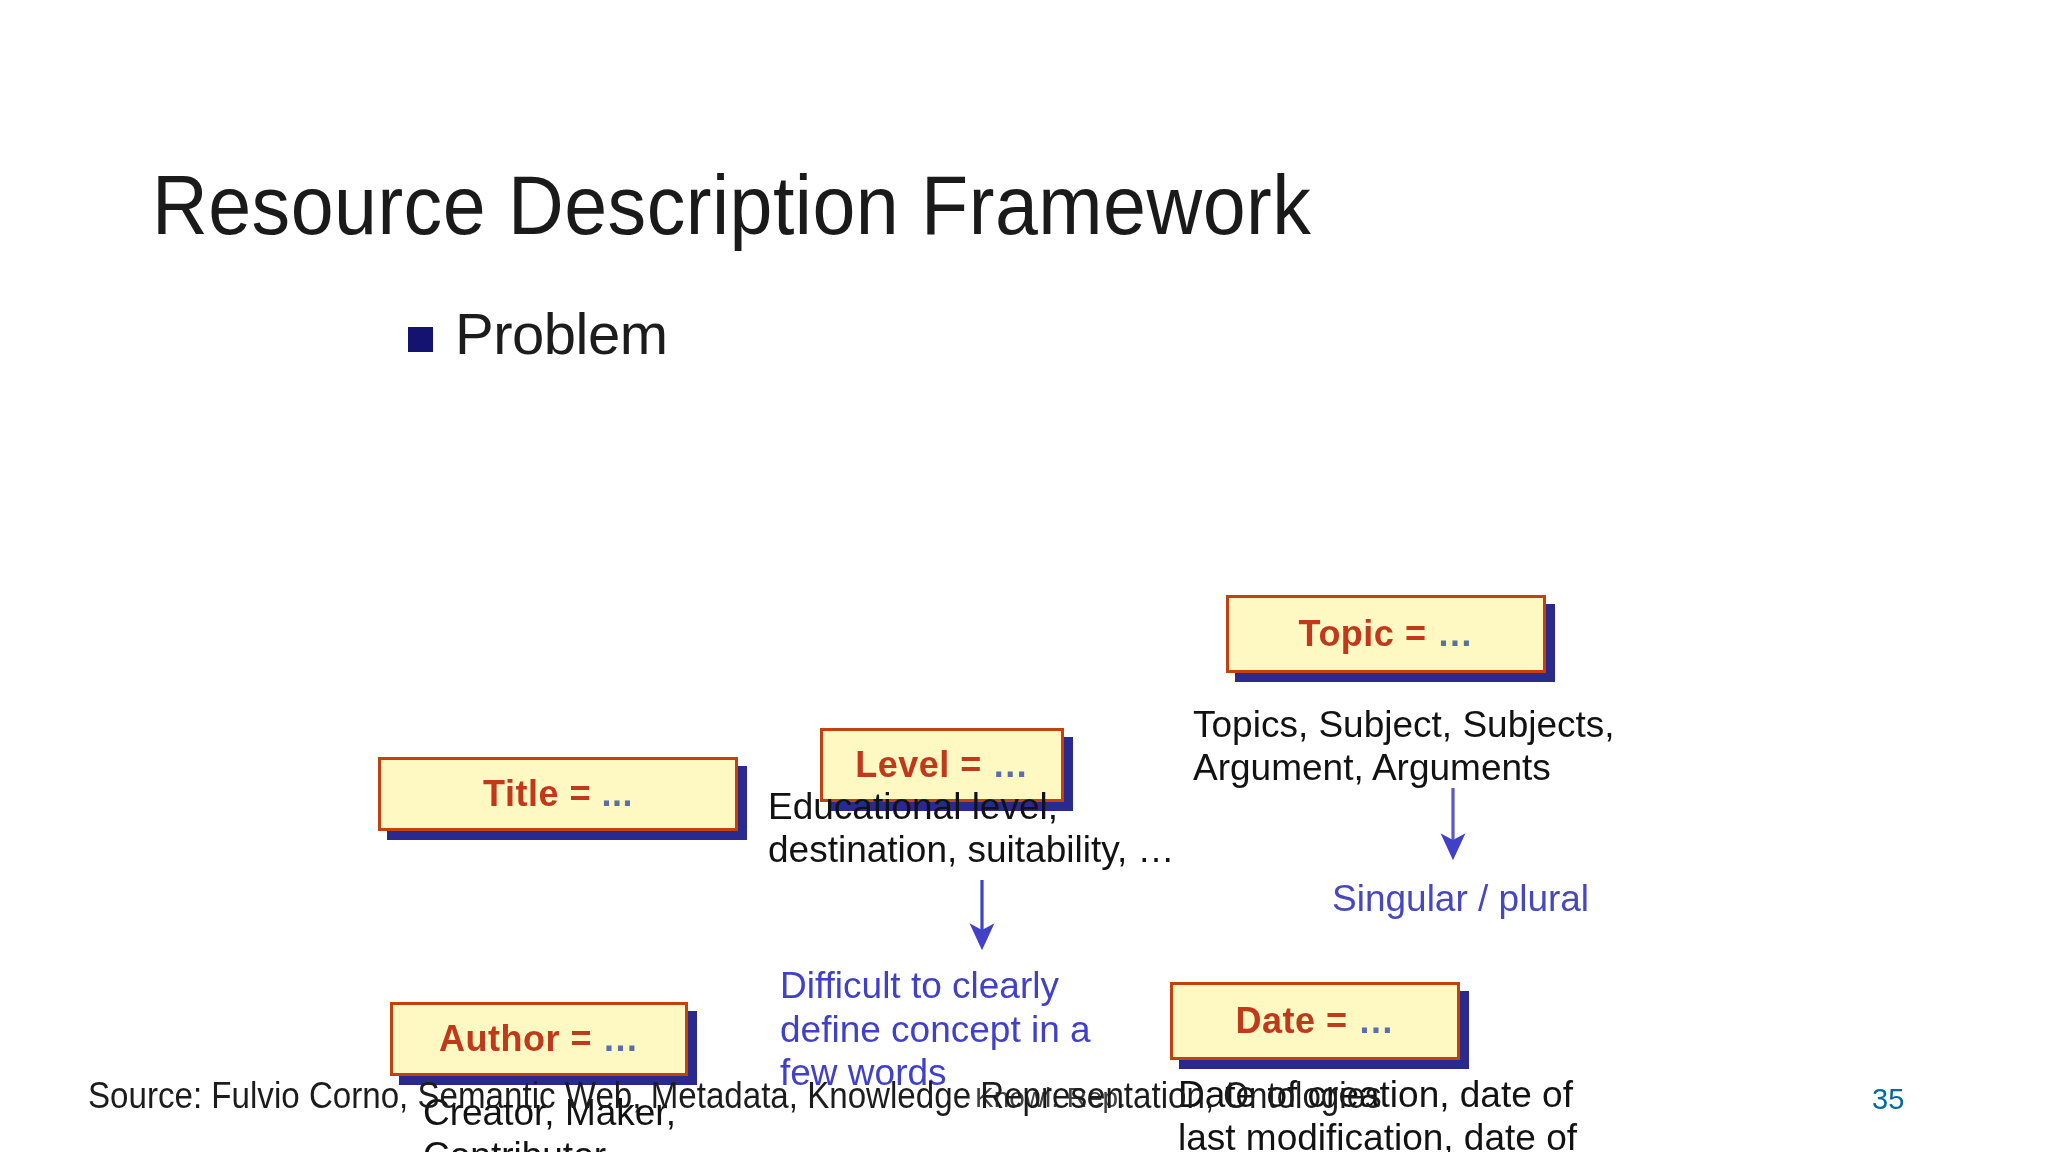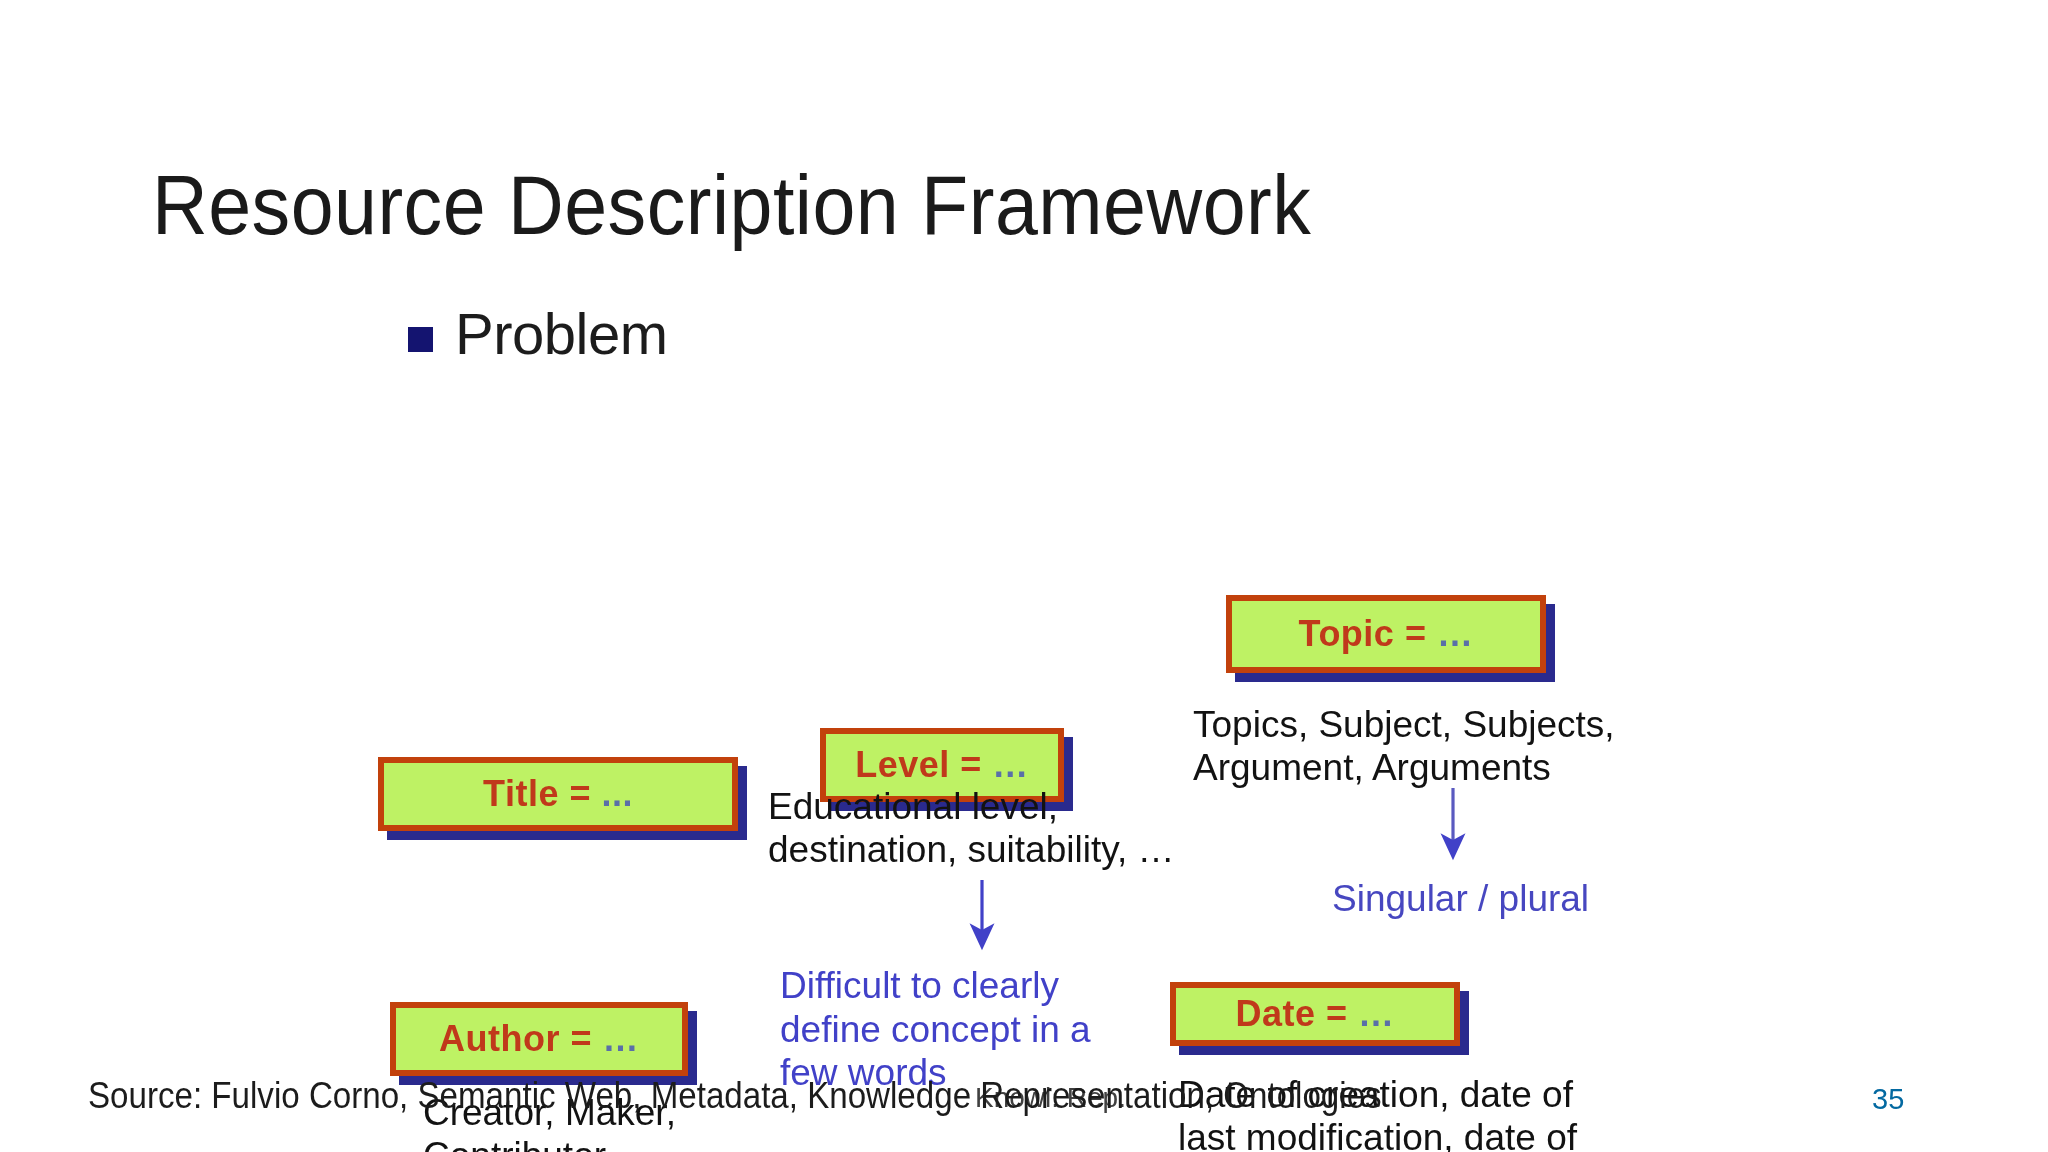--- a/index.html
+++ b/index.html
@@ -70,22 +70,22 @@
     font-size: 58px;
     color: #1c1c1c;
     font-weight: 400;
     line-height: 1;
     letter-spacing: -0.5px;
   }
 
   
   .kbox {
     position: absolute;
-    background: #bef264;
-    border: 6px solid #c2410c;
+    background: #fef9c3;
+    border: 3px solid #c2410c;
     box-shadow: 9px 9px 0 0 #2a2a8e;
     display: flex;
     align-items: center;
     justify-content: center;
     box-sizing: border-box;
   }
   .kbox-text {
     font-size: 36px;
     font-weight: bold;
     color: #c0391b;
@@ -93,21 +93,21 @@
     white-space: nowrap;
   }
   .kbox-text .dots {
     color: #5a6fa8;
   }
 
   #box-title  { left: 378px;  top: 477px; width: 360px; height: 74px; }
   #box-level  { left: 820px;  top: 448px; width: 244px; height: 74px; }
   #box-topic  { left: 1226px; top: 315px; width: 320px; height: 78px; }
   #box-author { left: 390px;  top: 722px; width: 298px; height: 74px; }
-  #box-date   { left: 1170px; top: 702px; width: 290px; height: 64px; }
+  #box-date   { left: 1170px; top: 702px; width: 290px; height: 78px; }
 
   
   .desc {
     position: absolute;
     font-size: 37px;
     line-height: 1.17;
     color: #121212;
     white-space: pre-line;
   }
   #desc-level  { left: 768px;  top: 505px; width: 420px; }

